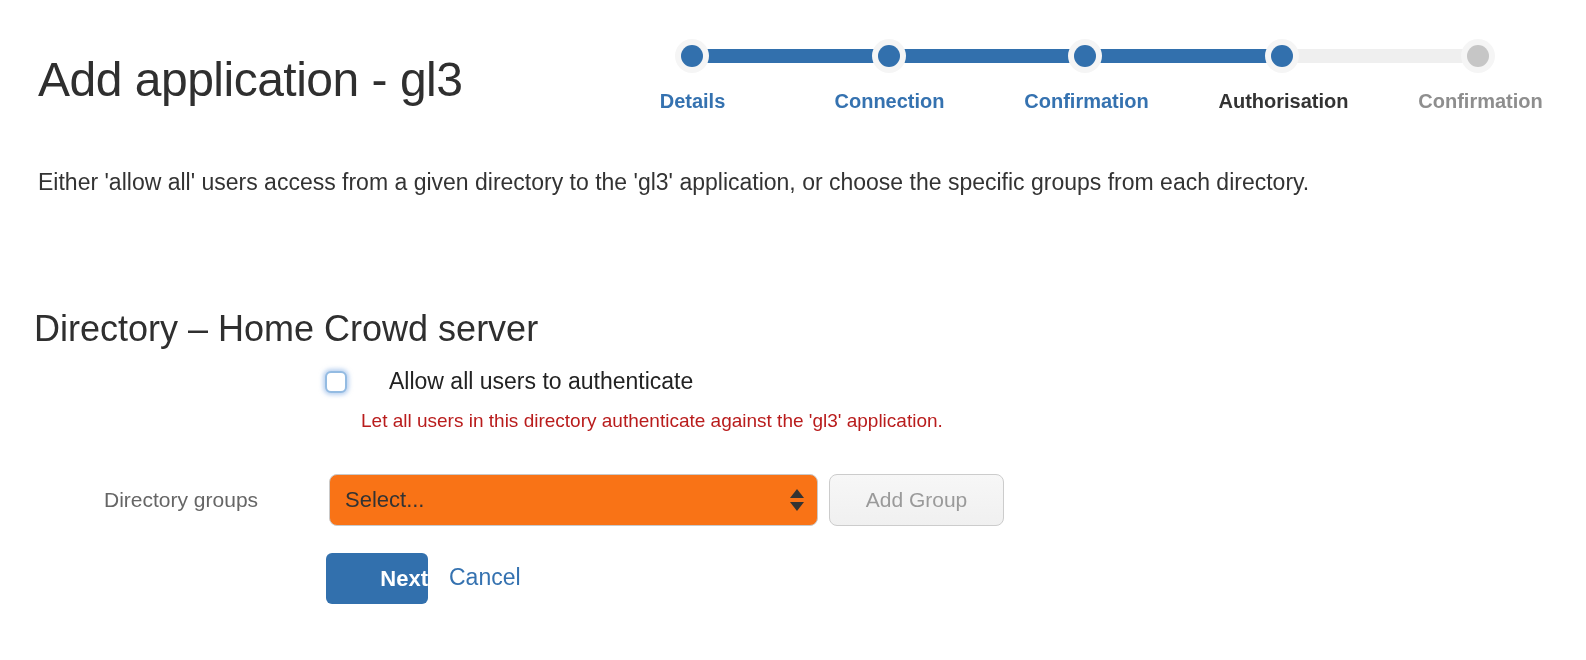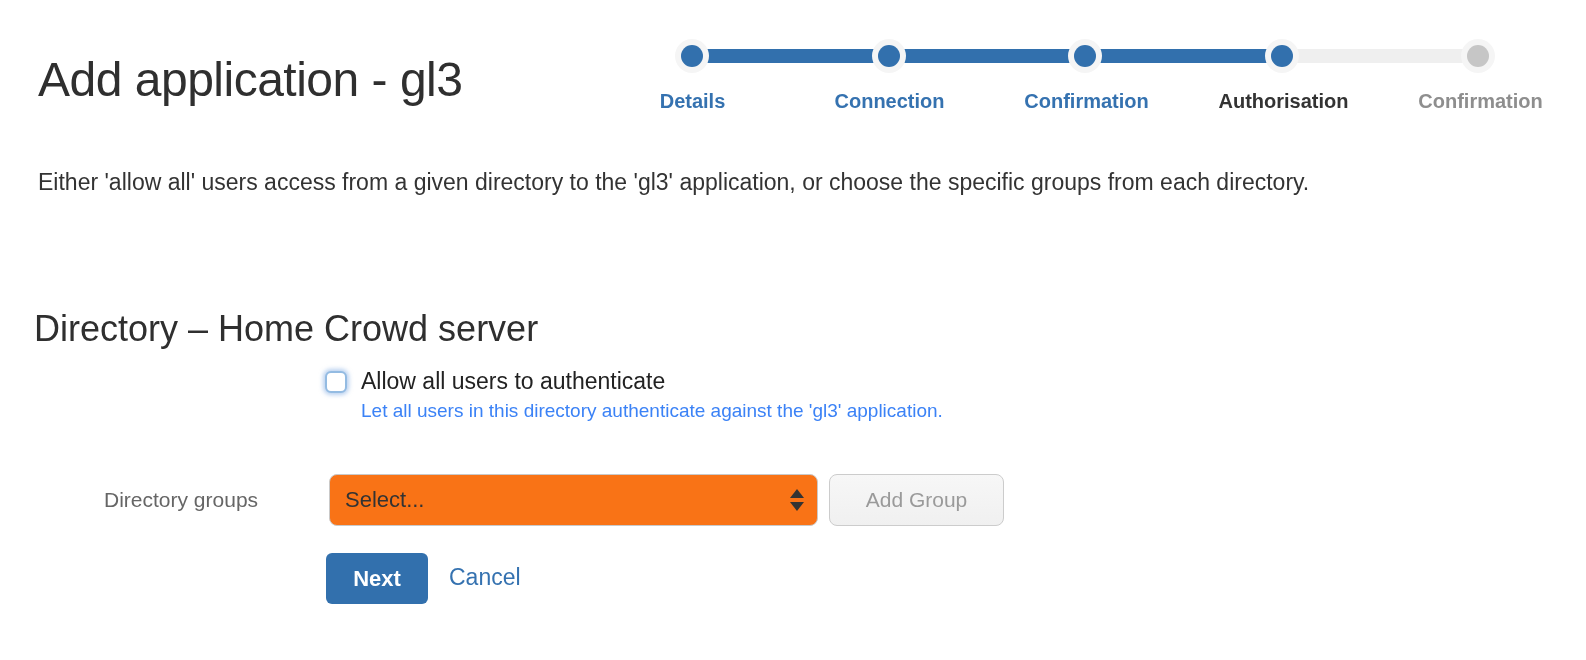--- a/index.html
+++ b/index.html
@@ -39,32 +39,32 @@
     position:absolute; left:38px; top:162px; width:1432px;
     font-size:23px; line-height:40px; color:#333;
   }
 
   
   .section-heading {
     position:absolute; left:34px; top:308px;
     font-size:36px; font-weight:400; color:#2f2f2f;
   }
 
-  .allow-row { position:absolute; left:325px; top:368px; display:flex; align-items:center; }
+  .allow-row { position:absolute; left:325px; top:368px; display:flex; align-items:center;gap:28px; }
   .checkbox {
     width:22px; height:22px; background:#fff;
     border:2px solid #93bbe2; border-radius:6px;
     box-shadow:0 0 4px 2px rgba(125,170,225,0.55);
     cursor:pointer; flex:0 0 auto;
   }
   .allow-label { margin-left:14px; font-size:23px; color:#222; }
 
   .help-text {
-    position:absolute; left:361px; top:400px;
-    font-size:19px; color:#3b82f6;
+    position:absolute; left:361px; top:410px;
+    font-size:19px; color:#b91c1c;
   }
 
   
   .field-label {
     position:absolute; left:104px; top:488px;
     font-size:21px; color:#666;
   }
   .select {
     position:absolute; left:329px; top:474px; width:489px; height:52px;
     background:#f97316; border:1px solid #c9c9c9; border-radius:8px;
@@ -83,21 +83,21 @@
     background:linear-gradient(#f7f7f7,#f0f0f0);
     border:1px solid #cccccc; border-radius:8px;
     font-size:21px; color:#9a9a9a; text-align:center; line-height:50px;
     cursor:default;
   }
 
   
   .next-btn {
     position:absolute; left:326px; top:553px; width:102px; height:51px;
     background:#3270ad; border:none; border-radius:6px;
-    color:#fff; font-size:22px; font-weight:700; text-align:center; line-height:51px;
+    color:#fff; font-size:22px; font-weight:700; text-align:right; line-height:51px;
     cursor:pointer; font-family:"Liberation Sans", sans-serif;
   }
   .cancel-link {
     position:absolute; left:449px; top:564px;
     font-size:23px; color:#3572b0; text-decoration:none; cursor:pointer;
   }
 </style>
 </head>
 <body>
 

